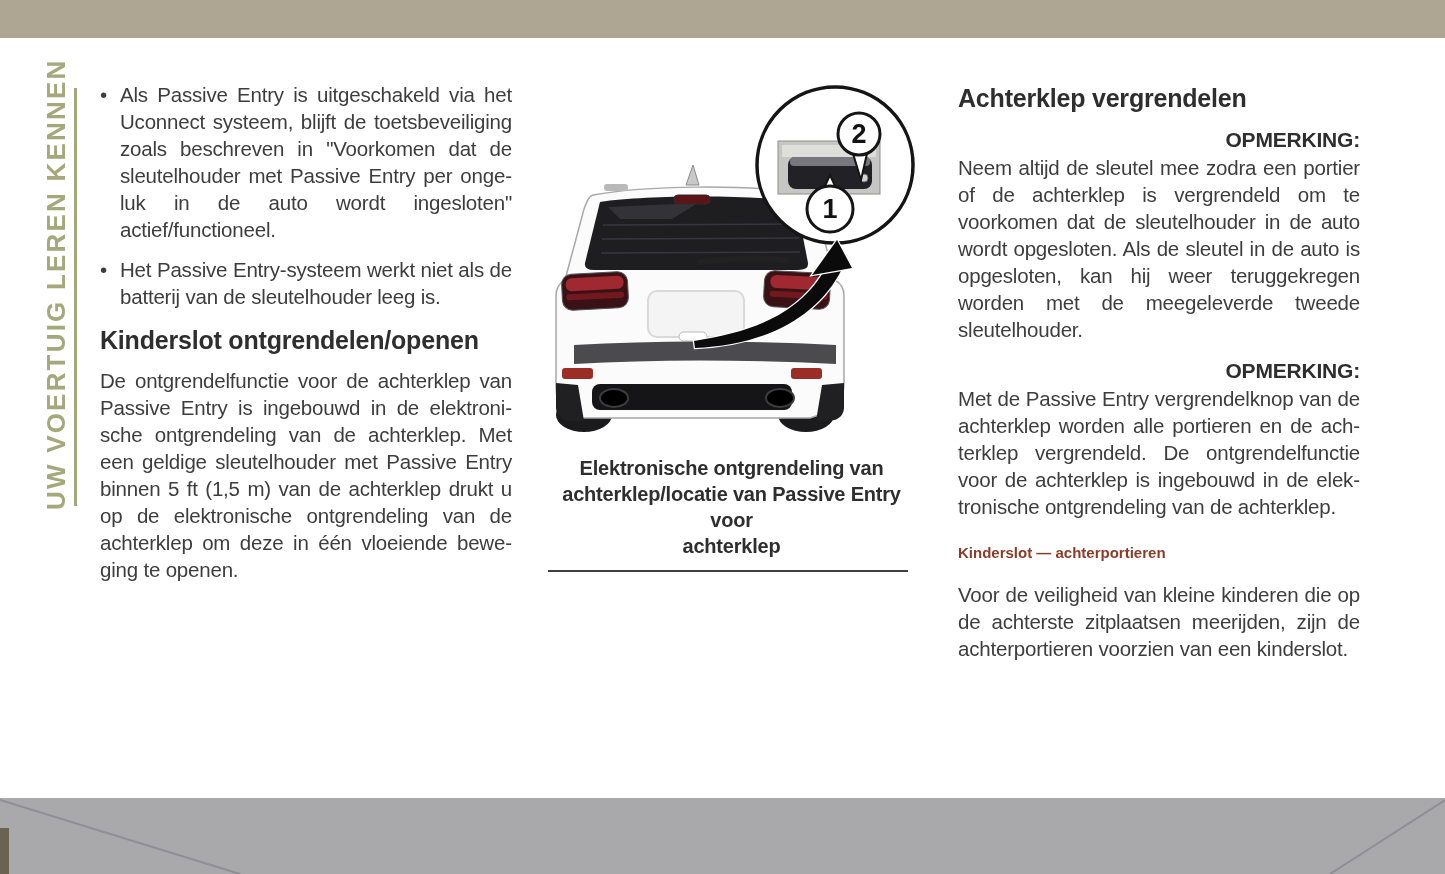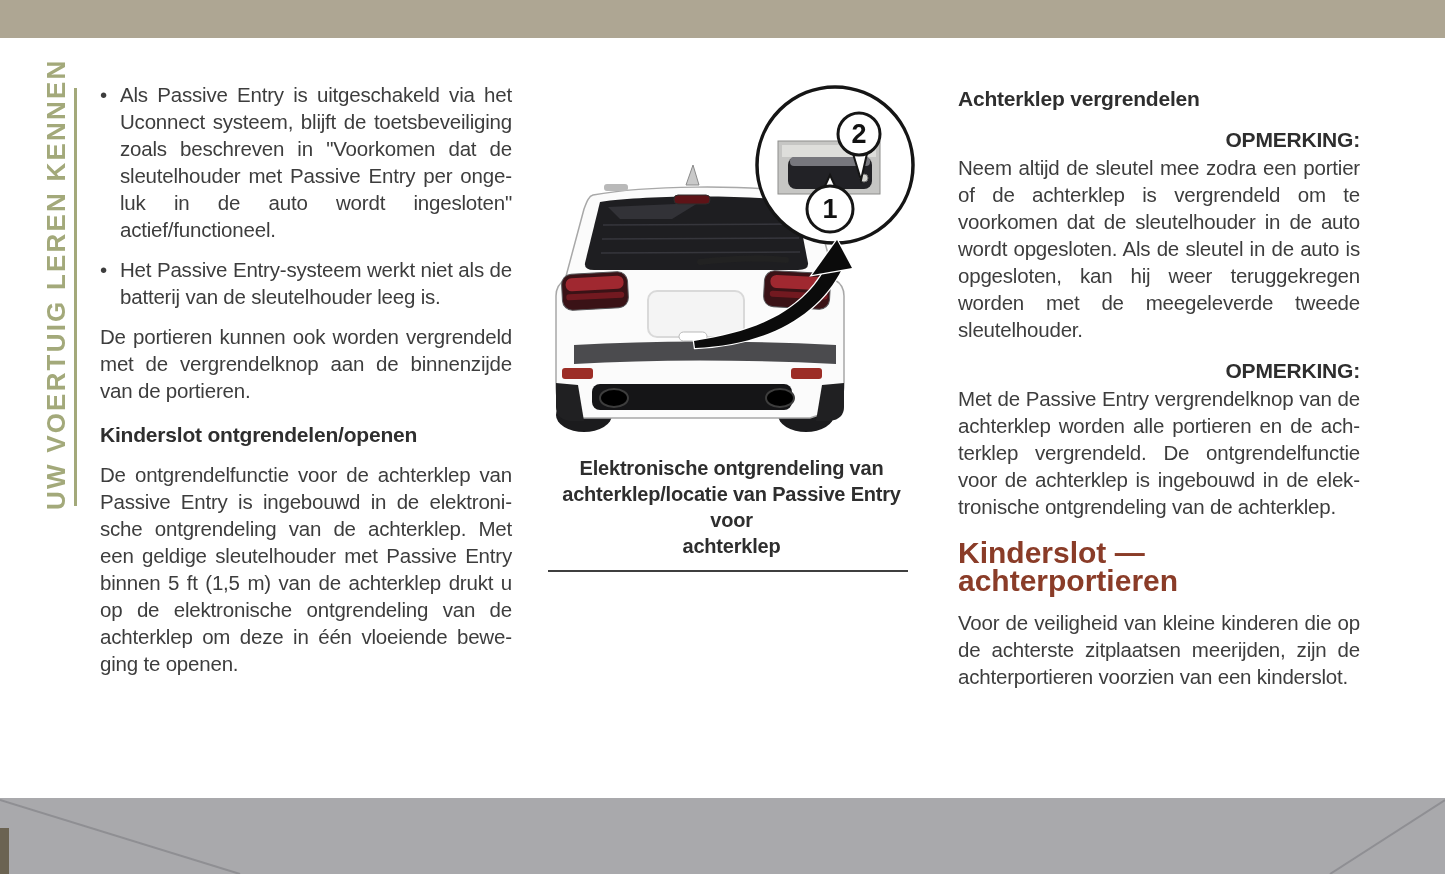--- a/index.html
+++ b/index.html
@@ -28,25 +28,25 @@
     color:var(--accent-green);white-space:nowrap;text-align:center;
   }
   .sidebar-rule{position:absolute;left:74px;top:88px;width:3px;height:418px;background:var(--accent-green);}
 
   .col{position:absolute;font-size:20.5px;line-height:27px;letter-spacing:-0.2px;text-align:justify;}
   .col1{left:100px;top:81px;width:412px;}
   .col2{left:548px;top:85px;width:367px;text-align:left;}
   .col3{left:958px;top:81px;width:402px;}
 
   p.body{margin:0 0 13px 0;}
-  h3.sec{font-size:21px;line-height:27px;font-weight:bold;color:#2e2e2e;margin:17px 0 13px;text-align:left;letter-spacing:-0.2px;}
+  h3.sec{font-size:25px;line-height:27px;font-weight:bold;color:#2e2e2e;margin:17px 0 13px;text-align:left;letter-spacing:-0.2px;}
   .col3 h3.sec:first-child{margin-top:4px;}
   .note-label{font-weight:bold;font-size:21px;line-height:27px;color:#2e2e2e;margin:14px 0 0;text-align:right;}
   .note-label + p.body{margin-top:1px;}
-  h3.red-heading{font-size:30px;line-height:28px;font-weight:bold;color:var(--heading-red);margin:19px 0 14px;text-align:left;letter-spacing:0;}
+  h3.red-heading{font-size:15px;line-height:28px;font-weight:bold;color:var(--heading-red);margin:19px 0 14px;text-align:left;letter-spacing:0;}
 
   .bullet{display:flex;margin:0 0 13px 0;}
   .bullet .marker{flex:0 0 20px;width:20px;}
   .bullet p{flex:1;margin:0;text-align:justify;}
 
   .figure{width:367px;}
   .fig-svg{display:block;}
   .fig-caption{
     font-weight:bold;font-size:20px;line-height:26px;color:#2e2e2e;
     text-align:center;white-space:pre-line;margin-top:10px;letter-spacing:-0.2px;
@@ -71,21 +71,20 @@
 
 <div class="col col1">
   <div class="bullet">
     <span class="marker">•</span>
     <p>Als Passive Entry is uitgeschakeld via het Uconnect systeem, blijft de toetsbeveili­ging zoals beschreven in "Voorkomen dat de sleutelhouder met Passive Entry per onge­luk in de auto wordt ingesloten" actief/functioneel.</p>
   </div>
   <div class="bullet">
     <span class="marker">•</span>
     <p>Het Passive Entry-systeem werkt niet als de batterij van de sleutelhouder leeg is.</p>
   </div>
-  <p class="body">De portieren kunnen ook worden vergrendeld met de vergrendelknop aan de binnenzijde van de portieren.</p>
   <h3 class="sec">Kinderslot ontgrendelen/openen</h3>
   <p class="body">De ontgrendelfunctie voor de achterklep van Passive Entry is ingebouwd in de elektroni­sche ontgrendeling van de achterklep. Met een geldige sleutelhouder met Passive Entry binnen 5 ft (1,5 m) van de achterklep drukt u op de elektronische ontgrendeling van de achterklep om deze in één vloeiende bewe­ging te openen.</p>
 </div>
 
 <div class="col col2 figure">
   <svg class="fig-svg" width="367" height="360" viewBox="0 0 367 360">
 
     <g>
       <ellipse cx="36" cy="330" rx="28" ry="17" fill="#1b1b1d"></ellipse>
       <ellipse cx="258" cy="330" rx="28" ry="17" fill="#1b1b1d"></ellipse>

